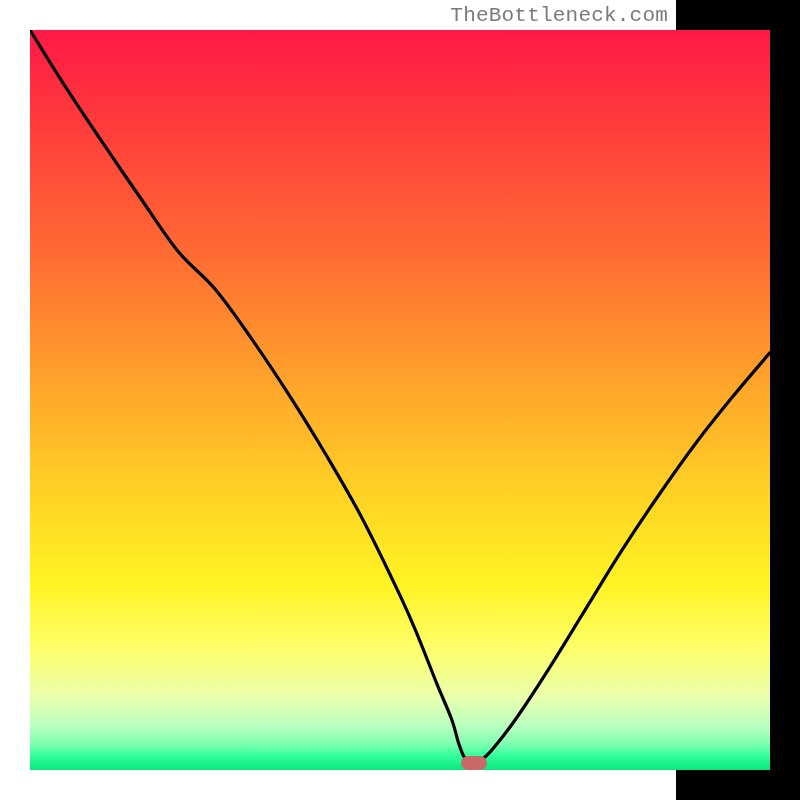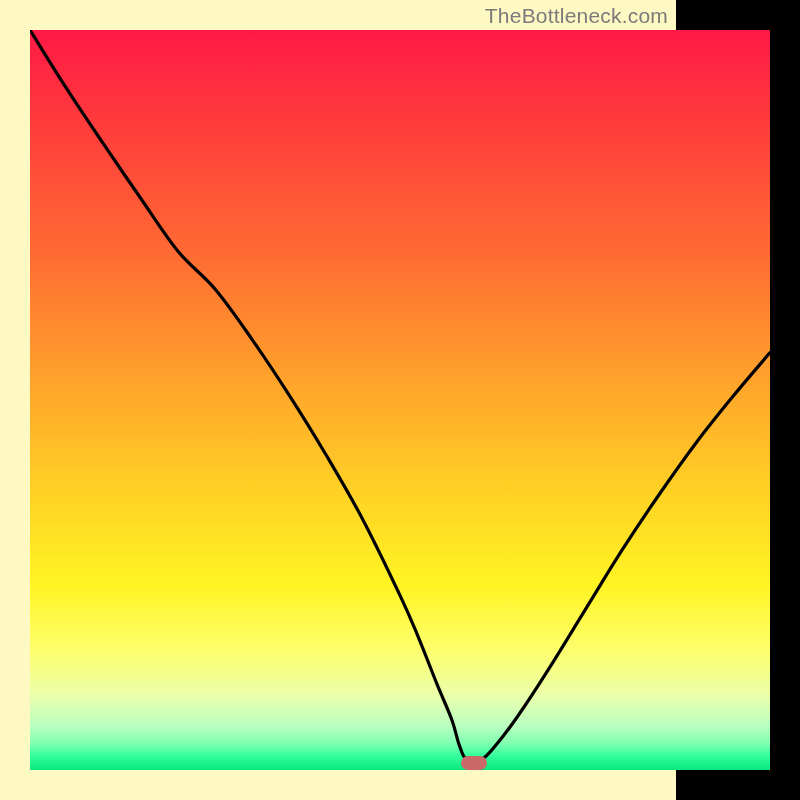--- a/index.html
+++ b/index.html
@@ -8,21 +8,22 @@
     width: 800px;
     height: 800px;
     background: #000;
     overflow: hidden;
     font-family: Arial, Helvetica, sans-serif;
   }
   .frame {
     position: relative;
     width: 676px;
     height: 800px;
-    background: #fef9c3;
+    background: #ffffff;
+    font-family: Liberation Mono, monospace;
   }
   .watermark {
     position: absolute;
     top: 4px;
     right: 8px;
     color: #7a7a7a;
     font-size: 21px;
     font-weight: 400;
     letter-spacing: 0.2px;
     z-index: 10;

